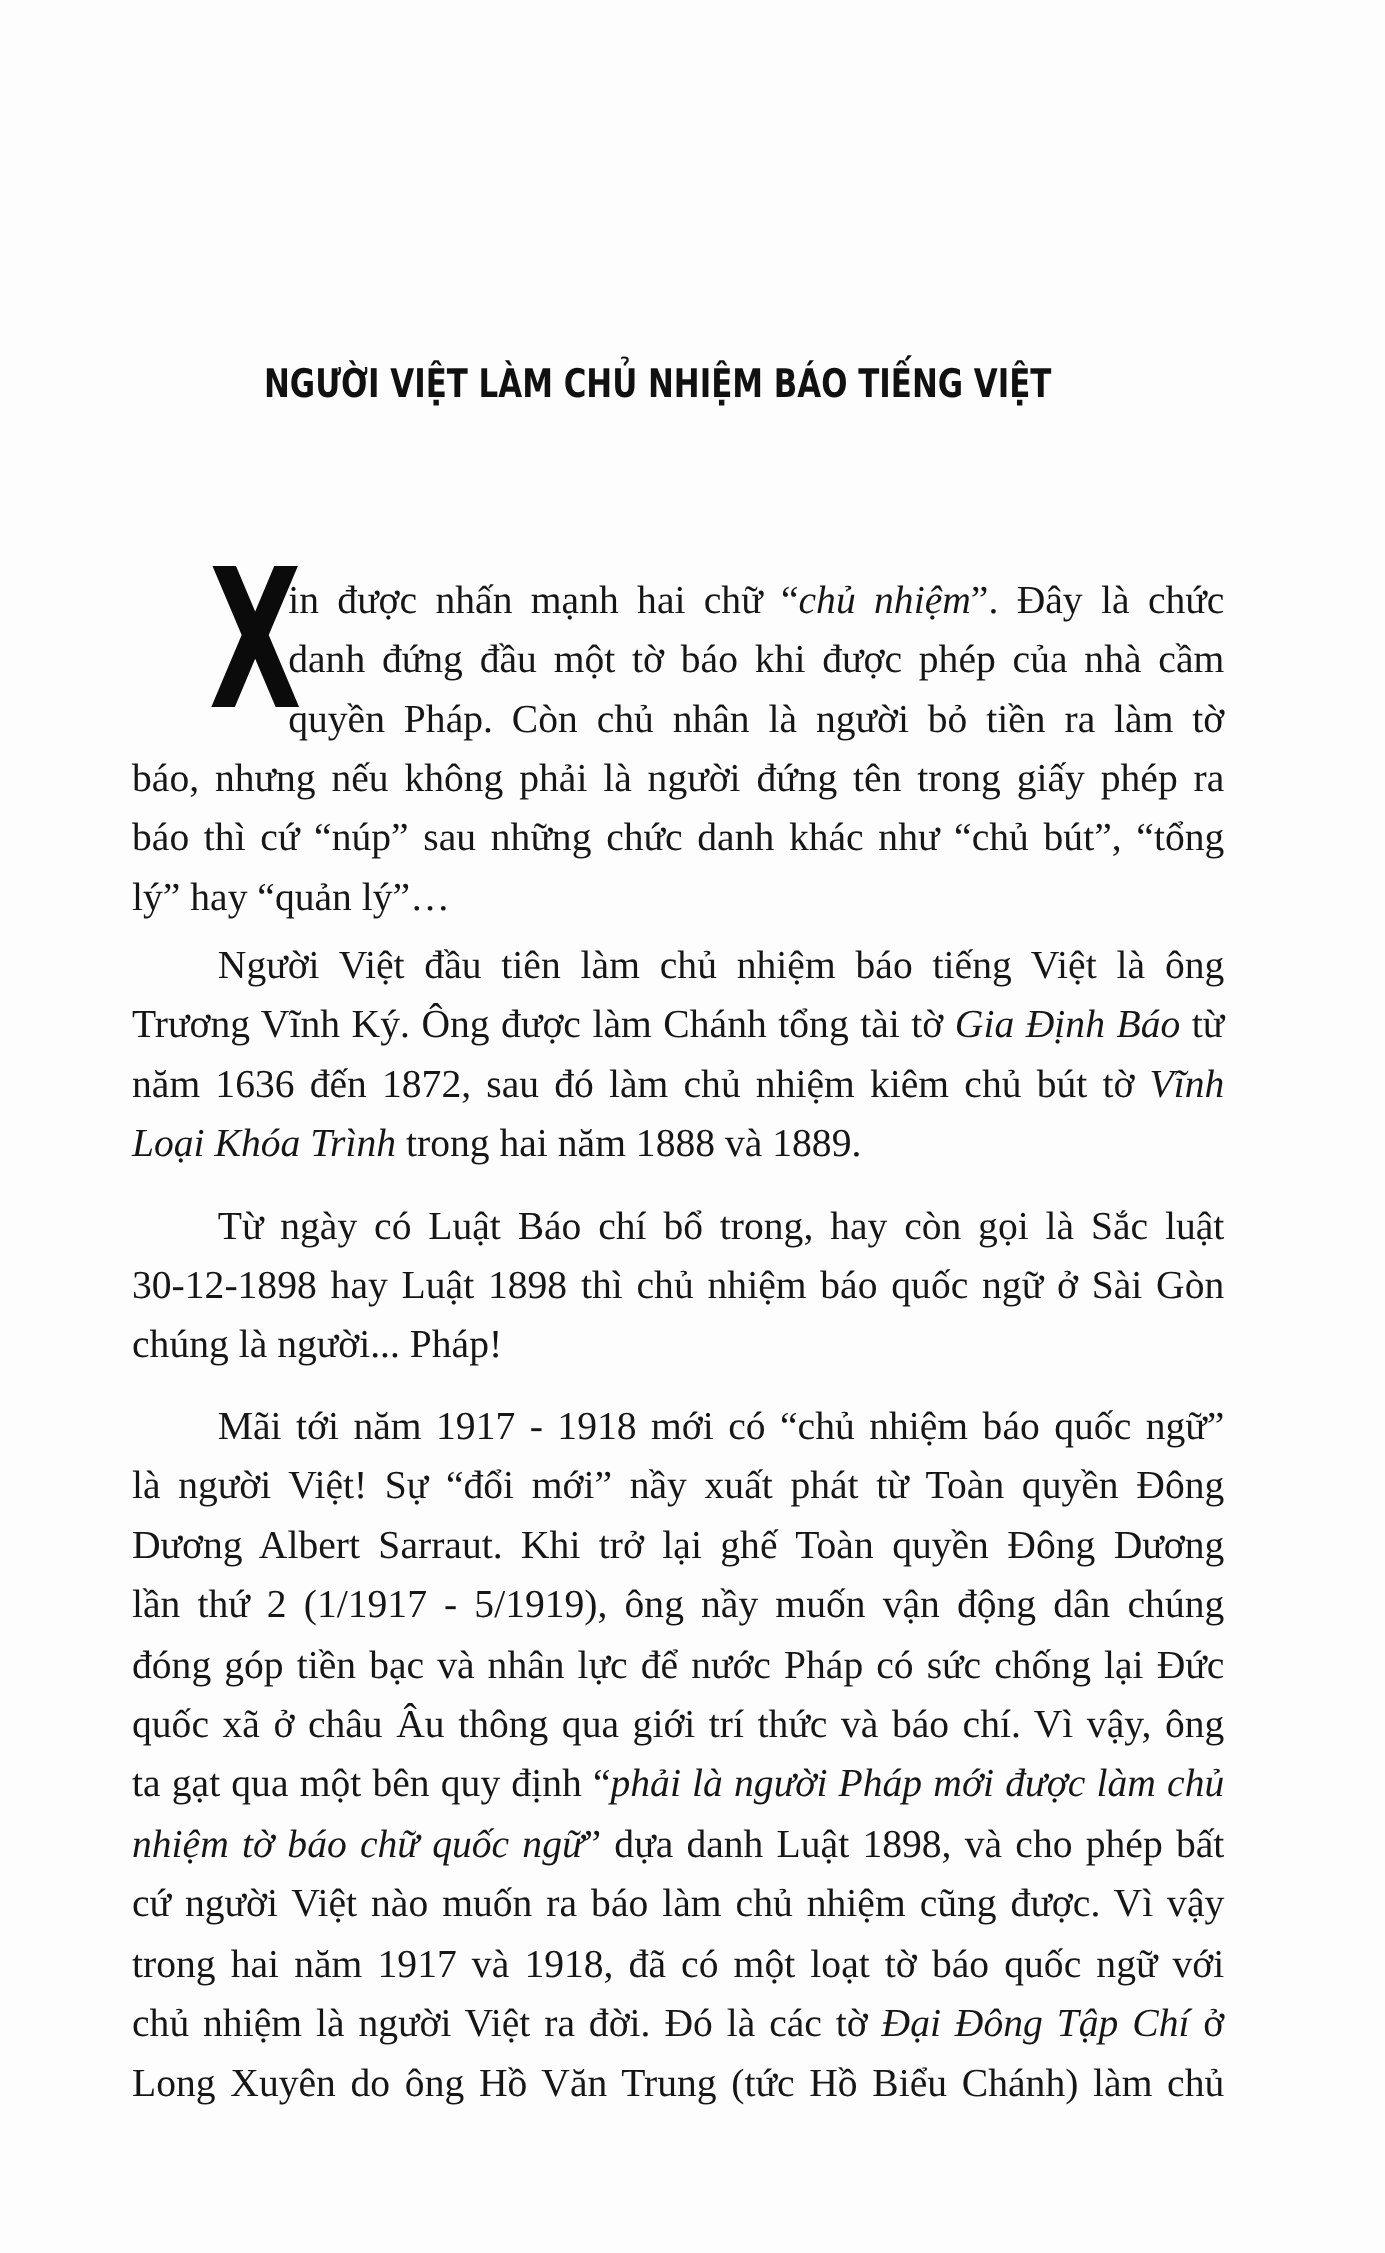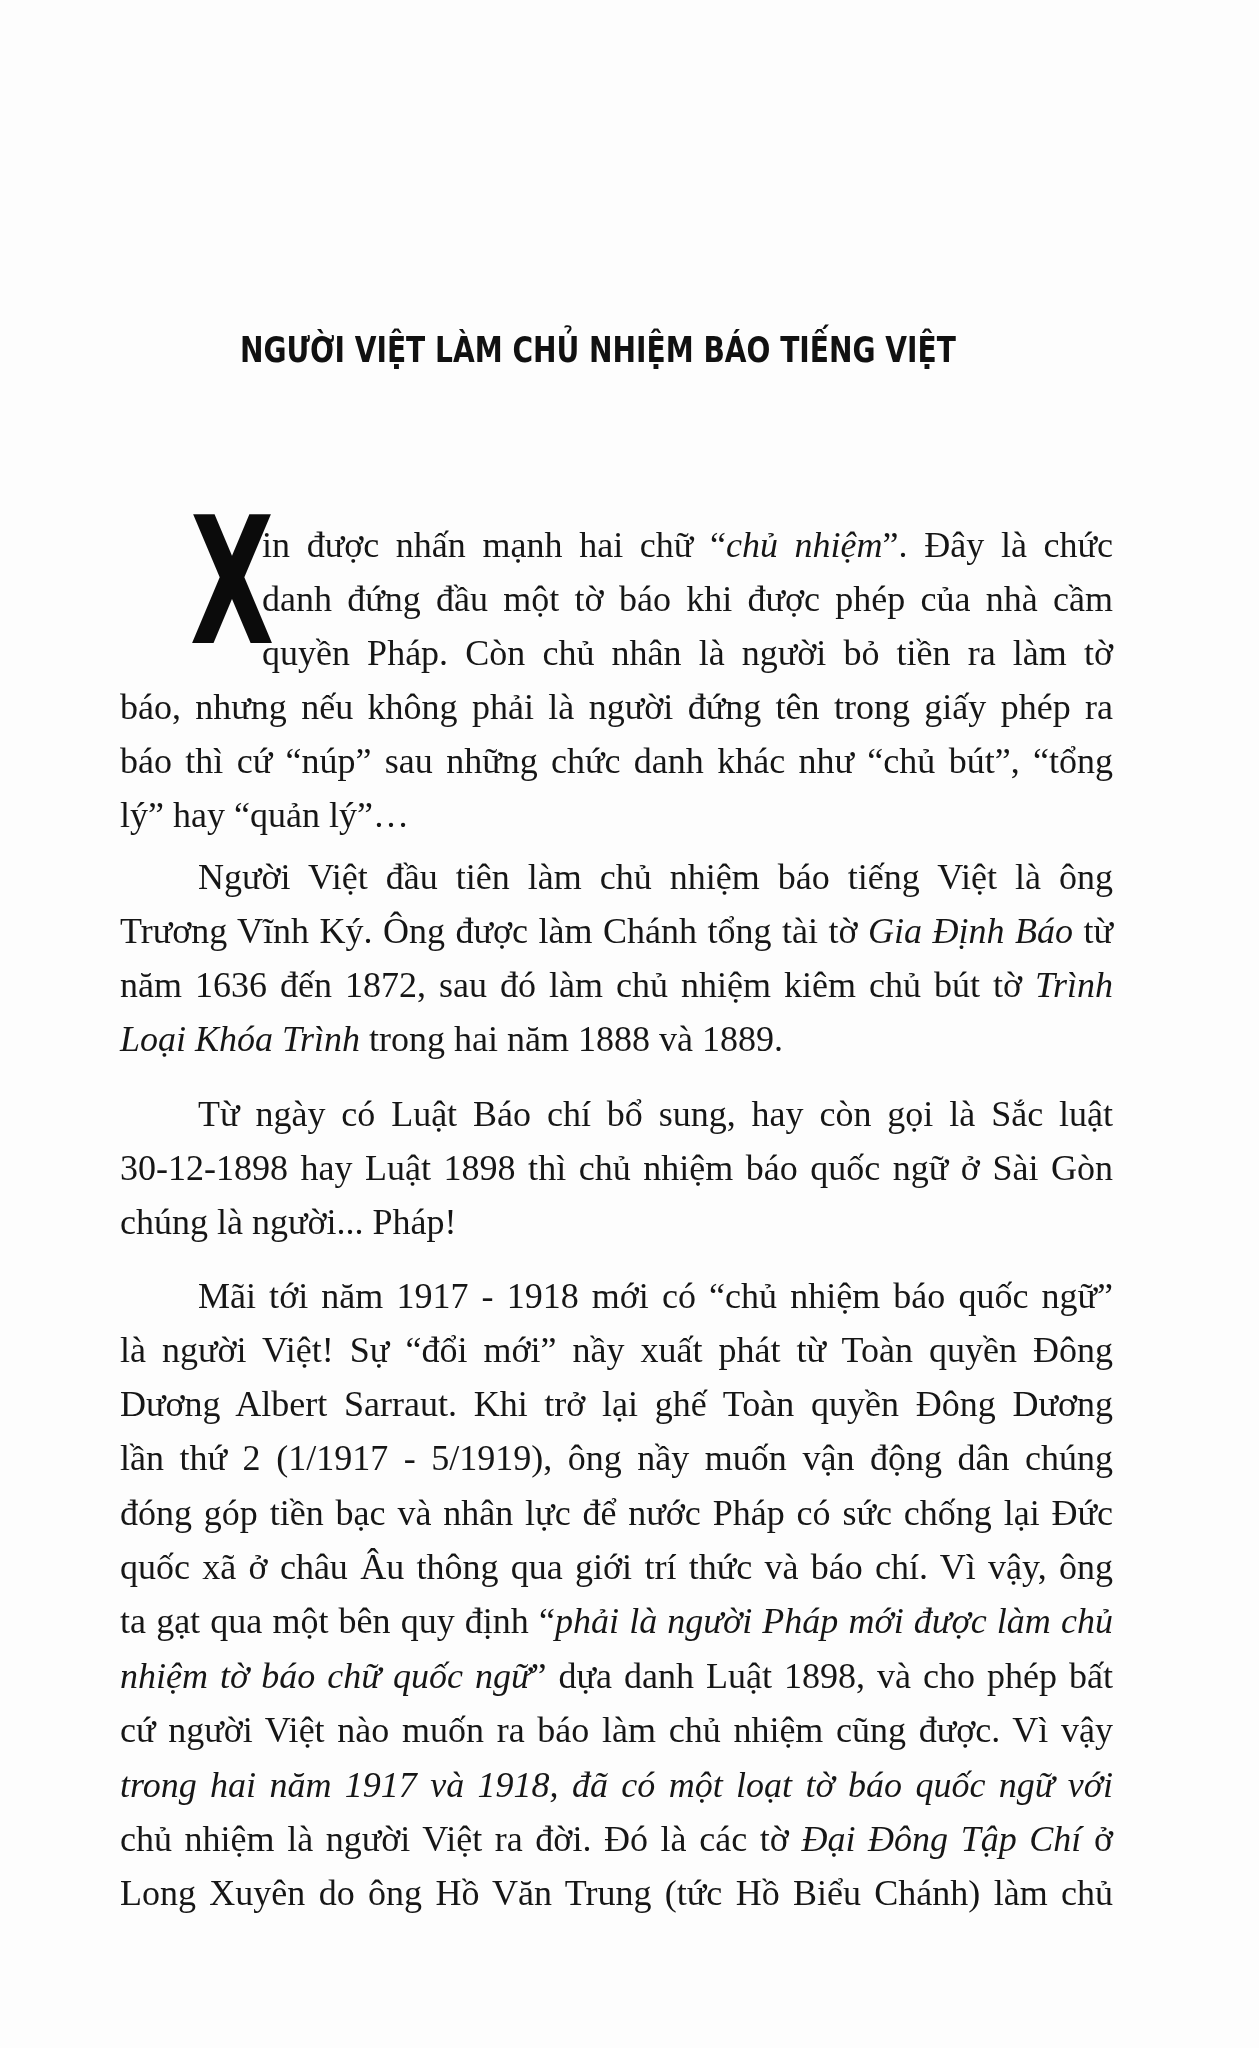--- a/index.html
+++ b/index.html
@@ -40,31 +40,31 @@
   <div class="dropcap">X</div>
   <div id="body-text">
       <div class="line" style="left: 262px; top: 518px; width: 851px;"><span>in được nhấn mạnh hai chữ “</span><i>chủ nhiệm</i><span>”. Đây là chức</span></div>
       <div class="line" style="left: 262px; top: 572px; width: 851px;"><span>danh đứng đầu một tờ báo khi được phép của nhà cầm</span></div>
       <div class="line" style="left: 262px; top: 626px; width: 851px;"><span>quyền Pháp. Còn chủ nhân là người bỏ tiền ra làm tờ</span></div>
       <div class="line" style="left: 120px; top: 680px; width: 993px;"><span>báo, nhưng nếu không phải là người đứng tên trong giấy phép ra</span></div>
       <div class="line" style="left: 120px; top: 734px; width: 993px;"><span>báo thì cứ “núp” sau những chức danh khác như “chủ bút”, “tổng</span></div>
       <div class="line last" style="left: 120px; top: 788px; width: 993px;"><span>lý” hay “quản lý”…</span></div>
       <div class="line" style="left: 198px; top: 850px; width: 915px;"><span>Người Việt đầu tiên làm chủ nhiệm báo tiếng Việt là ông</span></div>
       <div class="line" style="left: 120px; top: 904px; width: 993px;"><span>Trương Vĩnh Ký. Ông được làm Chánh tổng tài tờ </span><i>Gia Định Báo</i><span> từ</span></div>
-      <div class="line" style="left: 120px; top: 958px; width: 993px;"><span>năm 1636 đến 1872, sau đó làm chủ nhiệm kiêm chủ bút tờ </span><i>Trình</i></div>
+      <div class="line" style="left: 120px; top: 958px; width: 993px;"><span>năm 1636 đến 1872, sau đó làm chủ nhiệm kiêm chủ bút tờ </span><i>Vĩnh</i></div>
       <div class="line last" style="left: 120px; top: 1012px; width: 993px;"><i>Loại Khóa Trình</i><span> trong hai năm 1888 và 1889.</span></div>
-      <div class="line" style="left: 198px; top: 1087px; width: 915px;"><span>Từ ngày có Luật Báo chí bổ sung, hay còn gọi là Sắc luật</span></div>
+      <div class="line" style="left: 198px; top: 1087px; width: 915px;"><span>Từ ngày có Luật Báo chí bổ trong, hay còn gọi là Sắc luật</span></div>
       <div class="line" style="left: 120px; top: 1141px; width: 993px;"><span>30-12-1898 hay Luật 1898 thì chủ nhiệm báo quốc ngữ ở Sài Gòn</span></div>
       <div class="line last" style="left: 120px; top: 1195px; width: 993px;"><span>chúng là người... Pháp!</span></div>
       <div class="line" style="left: 198px; top: 1269px; width: 915px;"><span>Mãi tới năm 1917 - 1918 mới có “chủ nhiệm báo quốc ngữ”</span></div>
       <div class="line" style="left: 120px; top: 1323px; width: 993px;"><span>là người Việt! Sự “đổi mới” nầy xuất phát từ Toàn quyền Đông</span></div>
       <div class="line" style="left: 120px; top: 1377px; width: 993px;"><span>Dương Albert Sarraut. Khi trở lại ghế Toàn quyền Đông Dương</span></div>
       <div class="line" style="left: 120px; top: 1431px; width: 993px;"><span>lần thứ 2 (1/1917 - 5/1919), ông nầy muốn vận động dân chúng</span></div>
       <div class="line" style="left: 120px; top: 1486px; width: 993px;"><span>đóng góp tiền bạc và nhân lực để nước Pháp có sức chống lại Đức</span></div>
       <div class="line" style="left: 120px; top: 1540px; width: 993px;"><span>quốc xã ở châu Âu thông qua giới trí thức và báo chí. Vì vậy, ông</span></div>
       <div class="line" style="left: 120px; top: 1594px; width: 993px;"><span>ta gạt qua một bên quy định “</span><i>phải là người Pháp mới được làm chủ</i></div>
       <div class="line" style="left: 120px; top: 1649px; width: 993px;"><i>nhiệm tờ báo chữ quốc ngữ</i><span>” dựa danh Luật 1898, và cho phép bất</span></div>
       <div class="line" style="left: 120px; top: 1703px; width: 993px;"><span>cứ người Việt nào muốn ra báo làm chủ nhiệm cũng được. Vì vậy</span></div>
-      <div class="line" style="left: 120px; top: 1758px; width: 993px; font-style: italic;"><span>trong hai năm 1917 và 1918, đã có một loạt tờ báo quốc ngữ với</span></div>
+      <div class="line" style="left: 120px; top: 1758px; width: 993px;"><span>trong hai năm 1917 và 1918, đã có một loạt tờ báo quốc ngữ với</span></div>
       <div class="line" style="left: 120px; top: 1812px; width: 993px;"><span>chủ nhiệm là người Việt ra đời. Đó là các tờ </span><i>Đại Đông Tập Chí</i><span> ở</span></div>
       <div class="line" style="left: 120px; top: 1866px; width: 993px;"><span>Long Xuyên do ông Hồ Văn Trung (tức Hồ Biểu Chánh) làm chủ</span></div>
     </div>
 </div>
 
 </body></html>

